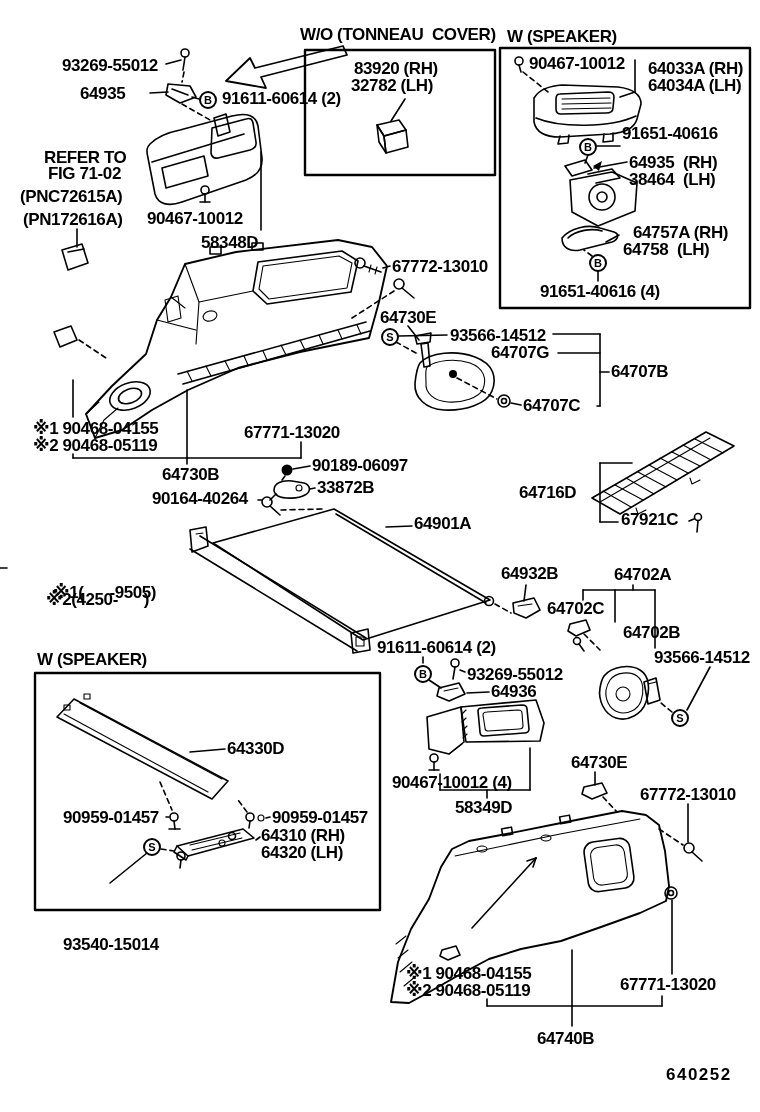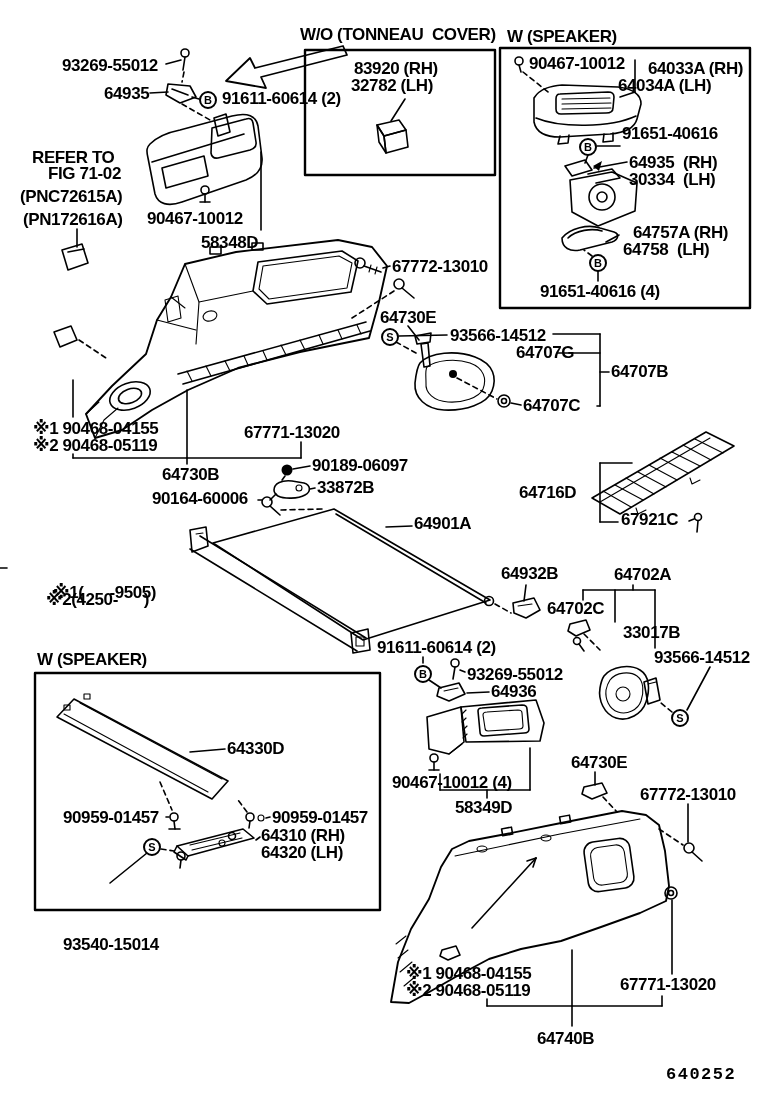--- a/index.html
+++ b/index.html
@@ -1,21 +1,21 @@
 <!DOCTYPE html>
 <html><head>
 <meta charset="utf-8">
 <style>
   html,body{margin:0;padding:0;background:#fff;}
   .canvas{position:relative;width:760px;height:1112px;background:#fff;overflow:hidden;
           font-family:"Liberation Sans","DejaVu Sans",sans-serif;color:#000;}
   .art{position:absolute;left:0;top:0;}
   .lbl{position:absolute;font-weight:700;font-size:17px;line-height:1;white-space:pre;
        letter-spacing:-0.4px;}
-  .fig{letter-spacing:1.5px;font-family:Liberation Mono, monospace;}
+  .fig{letter-spacing:1.5px;}
   .circ{position:absolute;width:14px;height:14px;border:2px solid #000;border-radius:50%;
         background:#fff;font-weight:700;font-size:11px;line-height:14px;text-align:center;}
   svg path, svg line, svg polygon, svg polyline, svg rect, svg circle, svg ellipse{
       fill:none;stroke:#000;stroke-width:1.6;stroke-linecap:round;stroke-linejoin:round;}
   svg .fill{fill:#000;stroke:none;}
   svg .box{stroke-width:2.4;}
   svg .dash{stroke-dasharray:5 4;}
   svg .thin{stroke-width:1.1;}
 </style>
 </head>
@@ -349,63 +349,63 @@
     <line class="dash" x1="161" y1="849" x2="174" y2="851"></line>
     <line x1="147" y1="853" x2="110" y2="883"></line>
   </g>
 
   <g>
         <line x1="0" y1="568" x2="7" y2="568"></line>
       </g>
 </svg>
 
   <div class="lbl" style="left:62px;top:57px">93269-55012</div>
-  <div class="lbl" style="left:104px;top:85px">64935</div>
+  <div class="lbl" style="left:80px;top:85px">64935</div>
   <div class="lbl" style="left:222px;top:90px">91611-60614 (2)</div>
   <div class="lbl" style="left:300px;top:26px">W/O (TONNEAU  COVER)</div>
   <div class="lbl" style="left:354px;top:60px">83920 (RH)</div>
   <div class="lbl" style="left:351px;top:77px">32782 (LH)</div>
   <div class="lbl" style="left:507px;top:28px">W (SPEAKER)</div>
   <div class="lbl" style="left:529px;top:55px">90467-10012</div>
   <div class="lbl" style="left:648px;top:60px">64033A (RH)</div>
-  <div class="lbl" style="left:618px;top:77px">64034A (LH)</div>
+  <div class="lbl" style="left:648px;top:77px">64034A (LH)</div>
   <div class="lbl" style="left:622px;top:125px">91651-40616</div>
   <div class="lbl" style="left:629px;top:154px">64935  (RH)</div>
-  <div class="lbl" style="left:629px;top:171px">30334  (LH)</div>
+  <div class="lbl" style="left:629px;top:171px">38464  (LH)</div>
   <div class="lbl" style="left:633px;top:224px">64757A (RH)</div>
   <div class="lbl" style="left:623px;top:241px">64758  (LH)</div>
   <div class="lbl" style="left:540px;top:283px">91651-40616 (4)</div>
-  <div class="lbl" style="left:32px;top:149px">REFER TO</div>
+  <div class="lbl" style="left:44px;top:149px">REFER TO</div>
   <div class="lbl" style="left:48px;top:165px">FIG 71-02</div>
   <div class="lbl" style="left:20px;top:188px">(PNC72615A)</div>
   <div class="lbl" style="left:23px;top:211px">(PN172616A)</div>
   <div class="lbl" style="left:147px;top:210px">90467-10012</div>
   <div class="lbl" style="left:201px;top:234px">58348D</div>
   <div class="lbl" style="left:392px;top:258px">67772-13010</div>
   <div class="lbl" style="left:380px;top:309px">64730E</div>
   <div class="lbl" style="left:450px;top:327px">93566-14512</div>
-  <div class="lbl" style="left:516px;top:344px">64707G</div>
+  <div class="lbl" style="left:491px;top:344px">64707G</div>
   <div class="lbl" style="left:611px;top:363px">64707B</div>
   <div class="lbl" style="left:523px;top:397px">64707C</div>
   <div class="lbl" style="left:33px;top:420px">※1 90468-04155</div>
   <div class="lbl" style="left:33px;top:437px">※2 90468-05119</div>
   <div class="lbl" style="left:244px;top:424px">67771-13020</div>
   <div class="lbl" style="left:162px;top:466px">64730B</div>
   <div class="lbl" style="left:312px;top:457px">90189-06097</div>
   <div class="lbl" style="left:317px;top:479px">33872B</div>
-  <div class="lbl" style="left:152px;top:490px">90164-60006</div>
+  <div class="lbl" style="left:152px;top:490px">90164-40264</div>
   <div class="lbl" style="left:414px;top:515px">64901A</div>
   <div class="lbl" style="left:519px;top:484px">64716D</div>
   <div class="lbl" style="left:621px;top:511px">67921C</div>
   <div class="lbl" style="left:53px;top:584px">※1(      -9505)</div>
   <div class="lbl" style="left:46px;top:591px">※2(4250-      )</div>
   <div class="lbl" style="left:501px;top:565px">64932B</div>
   <div class="lbl" style="left:614px;top:566px">64702A</div>
   <div class="lbl" style="left:547px;top:600px">64702C</div>
-  <div class="lbl" style="left:623px;top:624px">33017B</div>
+  <div class="lbl" style="left:623px;top:624px">64702B</div>
   <div class="lbl" style="left:654px;top:649px">93566-14512</div>
   <div class="lbl" style="left:377px;top:639px">91611-60614 (2)</div>
   <div class="lbl" style="left:467px;top:666px">93269-55012</div>
   <div class="lbl" style="left:491px;top:683px">64936</div>
   <div class="lbl" style="left:392px;top:774px">90467-10012 (4)</div>
   <div class="lbl" style="left:455px;top:799px">58349D</div>
   <div class="lbl" style="left:571px;top:754px">64730E</div>
   <div class="lbl" style="left:640px;top:786px">67772-13010</div>
   <div class="lbl" style="left:37px;top:651px">W (SPEAKER)</div>
   <div class="lbl" style="left:227px;top:740px">64330D</div>

